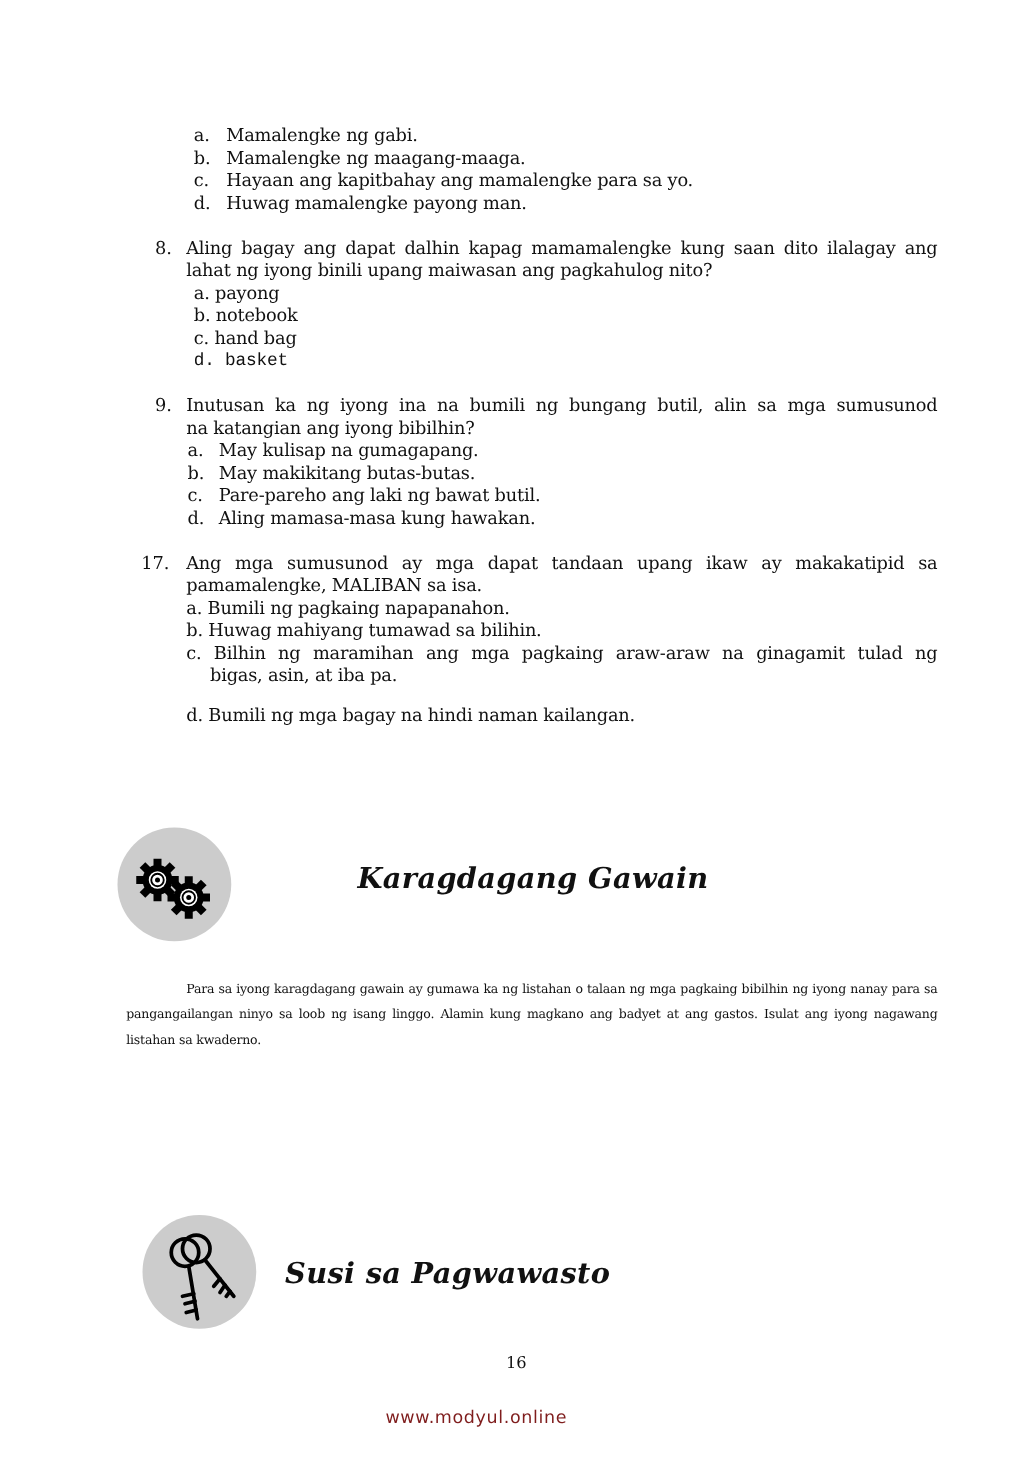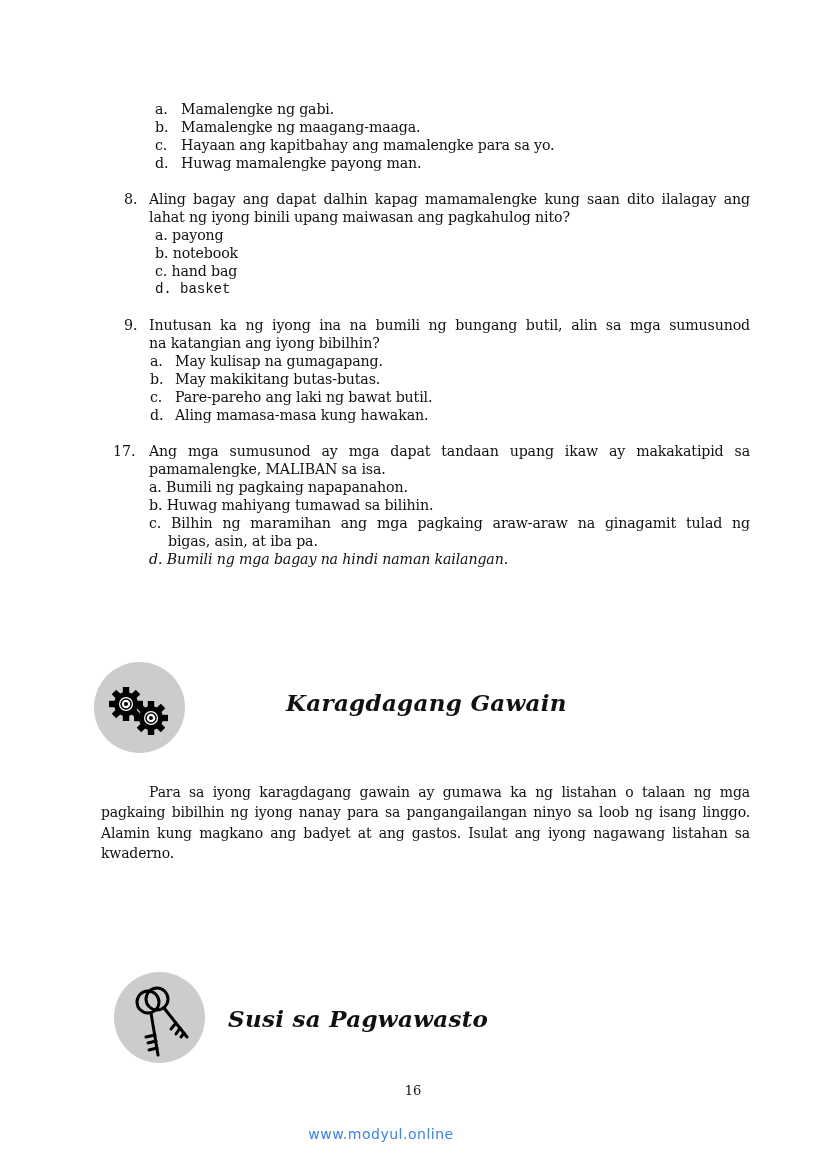--- a/index.html
+++ b/index.html
@@ -18,31 +18,31 @@
     }
     .qnum { position: absolute; font-size: 14.2px; line-height: 18px; }
     .icon-circle {
       position: absolute; border-radius: 50%; background: #cccccc;
     }
     .section-title {
       position: absolute; font-family: "DejaVu Serif", serif; font-weight: bold; font-style: italic;
       font-size: 23px; line-height: 28px; color: #111111; white-space: nowrap; letter-spacing: 0.3px;
     }
     .para {
-      position: absolute; left: 101px; width: 649px; font-size: 14px; line-height: 20.3px;
+      position: absolute; left: 101px; width: 649px; font-size: 10px; line-height: 20.3px;
       text-align: justify; letter-spacing: -0.15px;
     }
     .para .indent { display: inline-block; width: 48px; }
     .page-number {
       position: absolute; left: 0; width: 826px; text-align: center; top: 1083px;
       font-size: 13px; line-height: 16px; color: #111111;
     }
     .watermark {
       position: absolute; left: 0; width: 762px; text-align: center; top: 1125px;
-      font-family: "DejaVu Sans", sans-serif; font-size: 14px; line-height: 18px; color: #3b82f6;
+      font-family: "DejaVu Sans", sans-serif; font-size: 14px; line-height: 18px; color: #7f1d1d;
       letter-spacing: 0.5px;
     }
   </style>
 </head>
 <body>
 
 <div class="page">
 
   <section>
     <span class="line" style="left:155px; top:100px;">a.</span>
@@ -80,21 +80,21 @@
   </section>
 
   <section>
     <span class="qnum" style="left:113px; top:442px;">17.</span>
     <span class="just" style="left:149px; top:442px; width:601px;">Ang mga sumusunod ay mga dapat tandaan upang ikaw ay makakatipid sa</span>
     <span class="line" style="left:149px; top:460px;">pamamalengke, MALIBAN sa isa.</span>
     <span class="line" style="left:149px; top:478px;">a. Bumili ng pagkaing napapanahon.</span>
     <span class="line" style="left:149px; top:496px;">b. Huwag mahiyang tumawad sa bilihin.</span>
     <span class="just" style="left:149px; top:514px; width:601px;">c. Bilhin ng maramihan ang mga pagkaing araw-araw na ginagamit tulad ng</span>
     <span class="line" style="left:168px; top:532px;">bigas, asin, at iba pa.</span>
-    <span class="line" style="left:149px; top:550px;font-style:italic;">d. Bumili ng mga bagay na hindi naman kailangan.</span>
+    <span class="line" style="left:149px; top:564px;">d. Bumili ng mga bagay na hindi naman kailangan.</span>
   </section>
 
   <section>
     <div class="icon-circle" style="left:94px; top:662px; width:91px; height:91px;">
       <svg width="91" height="91" viewBox="0 0 91 91">
 
         <g transform="translate(32,42)">
           <g fill="#000">
             <circle r="12"></circle>
             <rect x="-3.2" y="-17" width="6.4" height="8"></rect>

